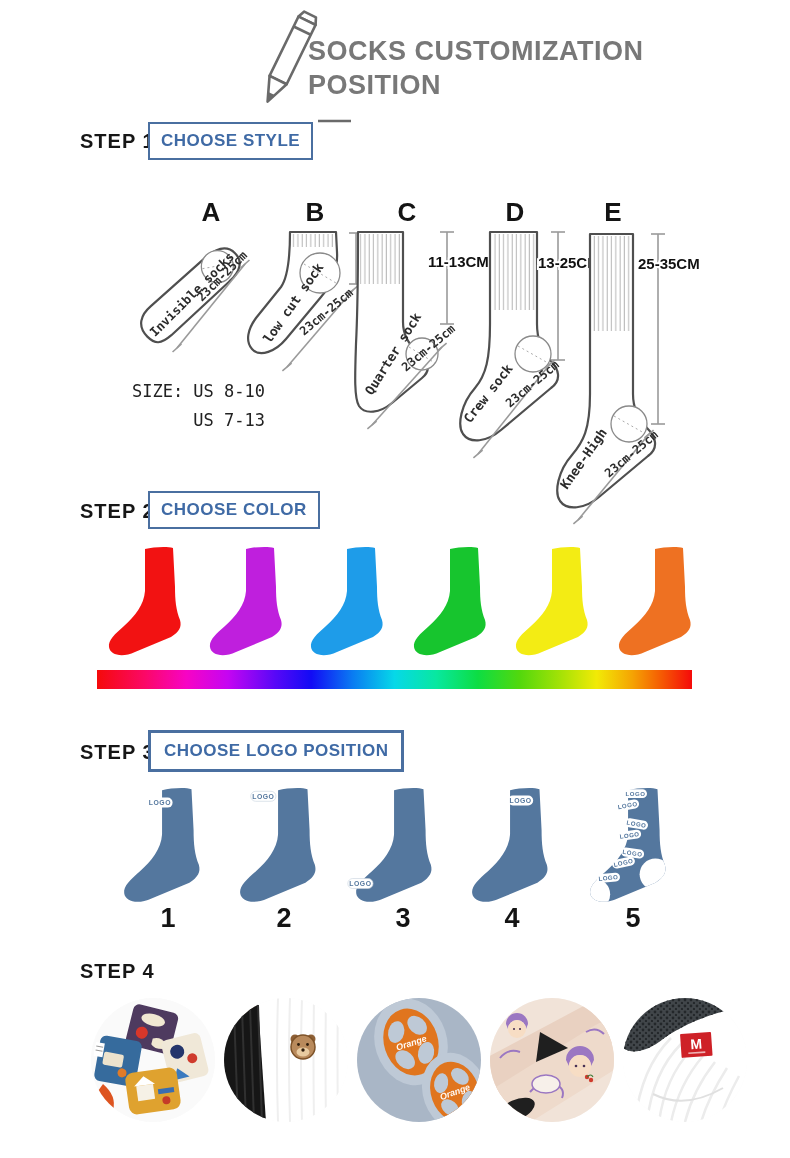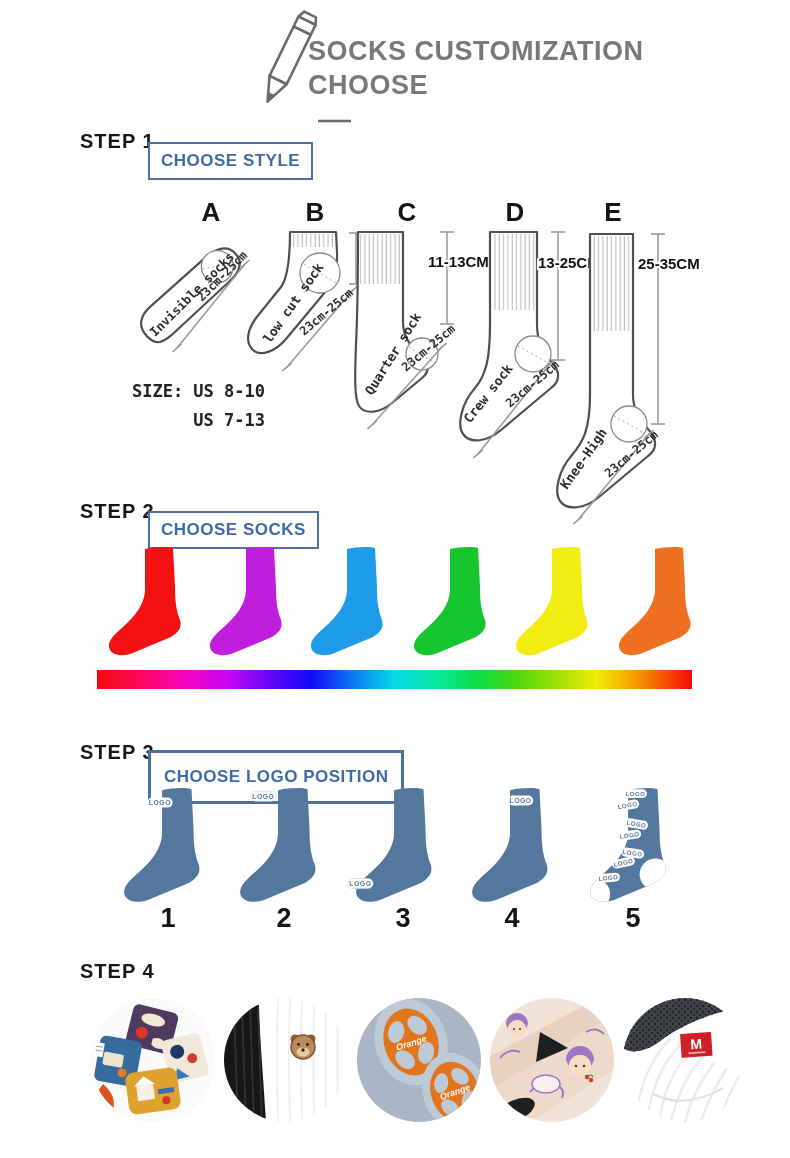--- a/index.html
+++ b/index.html
@@ -7,34 +7,34 @@
           font-family:"Liberation Sans",sans-serif;}
   .abs{position:absolute;}
   svg{overflow:visible;display:block;}
 
   
   .title{font-size:27px;font-weight:bold;color:#787878;line-height:34px;letter-spacing:.5px;}
 
   
   .step-label{font-size:20px;font-weight:bold;color:#161616;letter-spacing:1px;}
   .step-box{display:inline-block;background:#fff;border:2px solid #4a6fa0;color:#3f6aa5;
-            font-size:17px;font-weight:bold;letter-spacing:.5px;padding:7px 11px;margin-top:20px;}
-  .step-box.thick{border-width:3px;padding:14px 13px;}
+            font-size:17px;font-weight:bold;letter-spacing:.5px;padding:7px 11px;}
+  .step-box.thick{border-width:3px;padding:8px 13px;}
 
   
   .letter{font-size:26px;font-weight:bold;color:#141414;width:30px;text-align:center;}
   .outline{fill:#fff;stroke:#4f4f4f;stroke-width:2.2;stroke-linejoin:round;}
   .heelc{fill:#fff;stroke:#8a8a8a;stroke-width:1.3;}
   .heeld{stroke:#aaa;stroke-width:1;stroke-dasharray:2 3;fill:none;}
   .mline{stroke:#9a9a9a;stroke-width:1.6;fill:none;}
   .sockname{font-family:"DejaVu Sans Mono",monospace;font-weight:bold;font-size:13px;fill:#2b2b2b;}
   .measure{font-family:"DejaVu Sans Mono",monospace;font-weight:bold;font-size:12px;fill:#2d2d2d;}
   .heightlbl{font-family:"Liberation Sans",sans-serif;font-weight:bold;font-size:15px;fill:#111;
              paint-order:stroke;stroke:#fff;stroke-width:4px;}
-  .sizeblock{font-family:"DejaVu Sans Mono",monospace;font-weight:bold;font-size:17px;color:#222;
+  .sizeblock{font-family:"DejaVu Sans Mono",monospace;font-weight:normal;font-size:17px;color:#222;
              line-height:29px;text-align:right;width:135px;}
 
   
   .pill rect{fill:#fff;}
   .pill text{font-family:"Liberation Sans",sans-serif;font-weight:bold;font-size:6.5px;letter-spacing:.5px;}
   .num{font-size:27px;font-weight:bold;color:#141414;width:30px;text-align:center;}
 
   
   .photo{width:124px;height:124px;border-radius:50%;overflow:hidden;background:#fbfbfb;}
   .orangetxt{font-family:"Liberation Sans",sans-serif;font-weight:bold;font-style:italic;font-size:9px;fill:#fff;opacity:.95;}
@@ -81,21 +81,21 @@
       <polygon points="30,6 33,-1 46,-1 49,6"></polygon>
       <rect x="30" y="6" width="19" height="66"></rect>
       <line x1="30" y1="17" x2="49" y2="17"></line>
       <polygon points="30,72 49,72 39.5,96"></polygon>
       <polygon points="36,87 43,87 39.5,96" fill="#6a6a6a" stroke="none"></polygon>
     </g>
     <line x1="72" y1="111" x2="105" y2="111" stroke="#6a6a6a" stroke-width="2.4"></line>
   </svg>
   <div class="abs title" style="left:308px;top:34px">
     <div>SOCKS CUSTOMIZATION</div>
-    <div>CHOOSE</div>
+    <div>POSITION</div>
   </div>
 
   <div class="abs step-label" style="left:80px;top:130px">STEP 1</div>
   <div class="abs step-box" style="left:148px;top:122px">CHOOSE STYLE</div>
 
   <div class="abs letter" style="left:196px;top:197px">A</div>
   <div class="abs letter" style="left:300px;top:197px">B</div>
   <div class="abs letter" style="left:392px;top:197px">C</div>
   <div class="abs letter" style="left:500px;top:197px">D</div>
   <div class="abs letter" style="left:598px;top:197px">E</div>
@@ -196,21 +196,21 @@
       </g>
     <text class="measure" transform="translate(64,254) rotate(-40)">23cm-25cm</text>
   </svg>
 
   <div class="abs sizeblock" style="left:130px;top:377px">
     <div>SIZE: US 8-10</div>
     <div>US 7-13</div>
   </div>
 
   <div class="abs step-label" style="left:80px;top:500px">STEP 2</div>
-  <div class="abs step-box" style="left:148px;top:491px">CHOOSE SOCKS</div>
+  <div class="abs step-box" style="left:148px;top:491px">CHOOSE COLOR</div>
 
   <svg class="abs" style="left:105px;top:545px" width="78" height="116" viewBox="0 0 78 116">
     <path d="M40,4 C48,2 62,1 68,3 L70,42 C70,55 71,65 75,75 C77,82 74,87 66,92 L30,107 C17,113 5,110 4,102 C3,95 10,89 19,81 C30,71 39,60 40,46 Z" fill="#f21212"></path>
   </svg>
   <svg class="abs" style="left:206px;top:545px" width="78" height="116" viewBox="0 0 78 116">
     <path d="M40,4 C48,2 62,1 68,3 L70,42 C70,55 71,65 75,75 C77,82 74,87 66,92 L30,107 C17,113 5,110 4,102 C3,95 10,89 19,81 C30,71 39,60 40,46 Z" fill="#bf1fdd"></path>
   </svg>
   <svg class="abs" style="left:307px;top:545px" width="78" height="116" viewBox="0 0 78 116">
     <path d="M40,4 C48,2 62,1 68,3 L70,42 C70,55 71,65 75,75 C77,82 74,87 66,92 L30,107 C17,113 5,110 4,102 C3,95 10,89 19,81 C30,71 39,60 40,46 Z" fill="#1e9ce9"></path>
   </svg>

